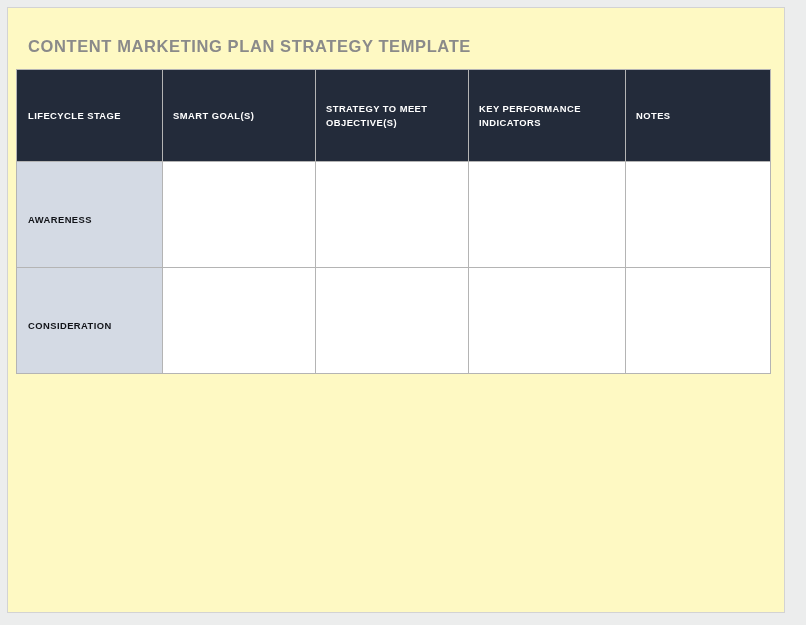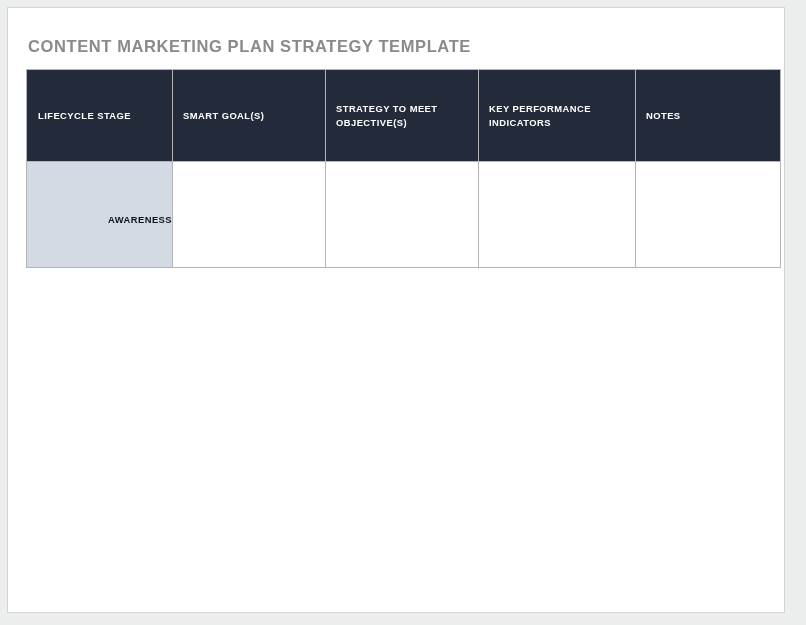--- a/index.html
+++ b/index.html
@@ -13,40 +13,40 @@
     font-family: "Liberation Sans", sans-serif;
     overflow: hidden;
   }
 
   .page {
     position: absolute;
     left: 7px;
     top: 7px;
     width: 778px;
     height: 606px;
-    background: #ffffff;
+    background: #fef9c3;
     border: 1px solid #d3d3d3;
     box-sizing: border-box;
   }
 
   .page-title {
     position: absolute;
     left: 20px;
     top: 29px;
     font-size: 16.5px;
     font-weight: bold;
     letter-spacing: 0.6px;
     color: #8a8a8a;
     white-space: nowrap;
     text-transform: uppercase;
   }
 
   .table-wrap {
     position: absolute;
-    left: 18px;
+    left: 8px;
     top: 61px;
     width: 744px;
   }
 
   table.plan-table {
     border-collapse: collapse;
     table-layout: fixed;
     width: 744px;
   }
 
@@ -75,21 +75,20 @@
   thead th .th-inner {
     padding: 0 0 0 10px;
     display: block;
   }
 
   thead th.col-stage .th-inner { padding-left: 11px; }
 
   tbody td {
     height: 106px;
     background: #ffffff;
-    text-align: right;
   }
 
   tbody td.stage-cell {
     background: #d4dae4;
     color: #111318;
     font-size: 9.4px;
     font-weight: bold;
     letter-spacing: 0.45px;
     text-transform: uppercase;
   }
@@ -147,19 +146,28 @@
         <tr>
           <td class="stage-cell">
             <span class="cell-inner">AWARENESS</span>
           </td>
           <td></td>
           <td></td>
           <td></td>
           <td></td>
         </tr>
 
+        <tr>
+          <td class="stage-cell">
+            <span class="cell-inner">CONSIDERATION</span>
+          </td>
+          <td></td>
+          <td></td>
+          <td></td>
+          <td></td>
+        </tr>
 
 
       </tbody>
     </table>
   </div>
 
 </div>
 
 </body></html>

